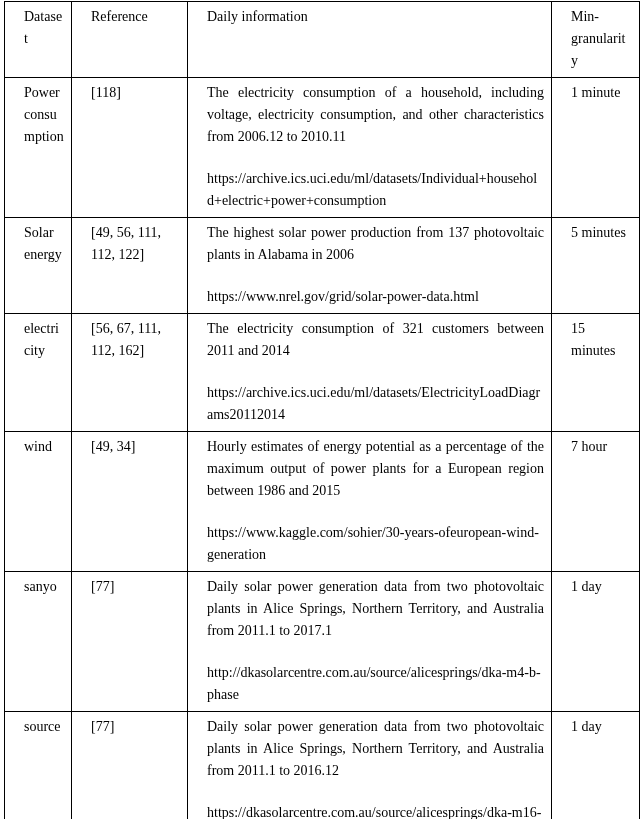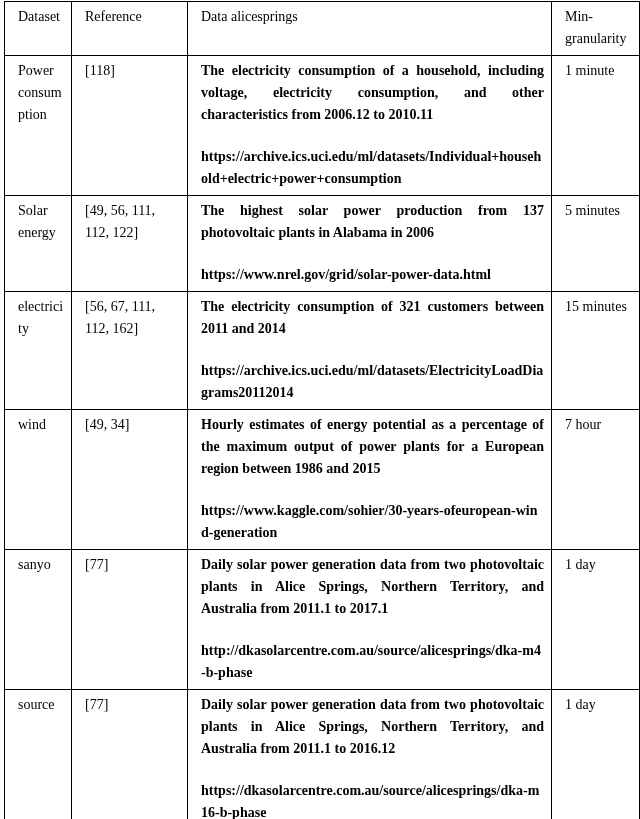--- a/index.html
+++ b/index.html
@@ -24,44 +24,44 @@
     width: 635px;
   }
   table.dataset-table th,
   table.dataset-table td {
     border: 1px solid #000000;
     vertical-align: top;
     text-align: left;
     font-weight: normal;
     font-size: 14px;
     line-height: 22px;
-    padding: 4px 7px 5px 13px;
+    padding: 4px 7px 5px 19px;
     overflow-wrap: break-word;
   }
   th.c-head { padding-top: 6px; padding-bottom: 14px; }
-  td.c-info, td.c-info .desc, td.c-info .url { text-align: justify; font-weight: bold; }
+  td.c-info, td.c-info .desc, td.c-info .url { text-align: justify; }
   td.c-info .url { word-break: break-all; margin-top: 20px; }
   .link { color: var(--link-color, #1879BE); cursor: pointer; }
 </style>
 </head>
 <body>
 
 <div class="page">
   <table class="dataset-table">
     <colgroup>
       <col style="width:67px">
       <col style="width:116px">
       <col style="width:364px">
       <col style="width:88px">
     </colgroup>
     <thead>
       <tr>
         <th class="c-head">Dataset</th>
         <th class="c-head">Reference</th>
-        <th class="c-head">Data alicesprings</th>
+        <th class="c-head">Daily information</th>
         <th class="c-head">Min-granularity</th>
       </tr>
     </thead>
     <tbody id="tbody">
         <tr>
           <td class="c-dataset"><span>Power consumption</span></td>
           <td class="c-reference">[118]</td>
           <td class="c-info">
             <div class="desc">The electricity consumption of a household, including voltage, electricity consumption, and other characteristics from 2006.12 to 2010.11</div>
             <div class="url">https://archive.ics.uci.edu/ml/datasets/Individual+household+electric+power+consumption</div>

